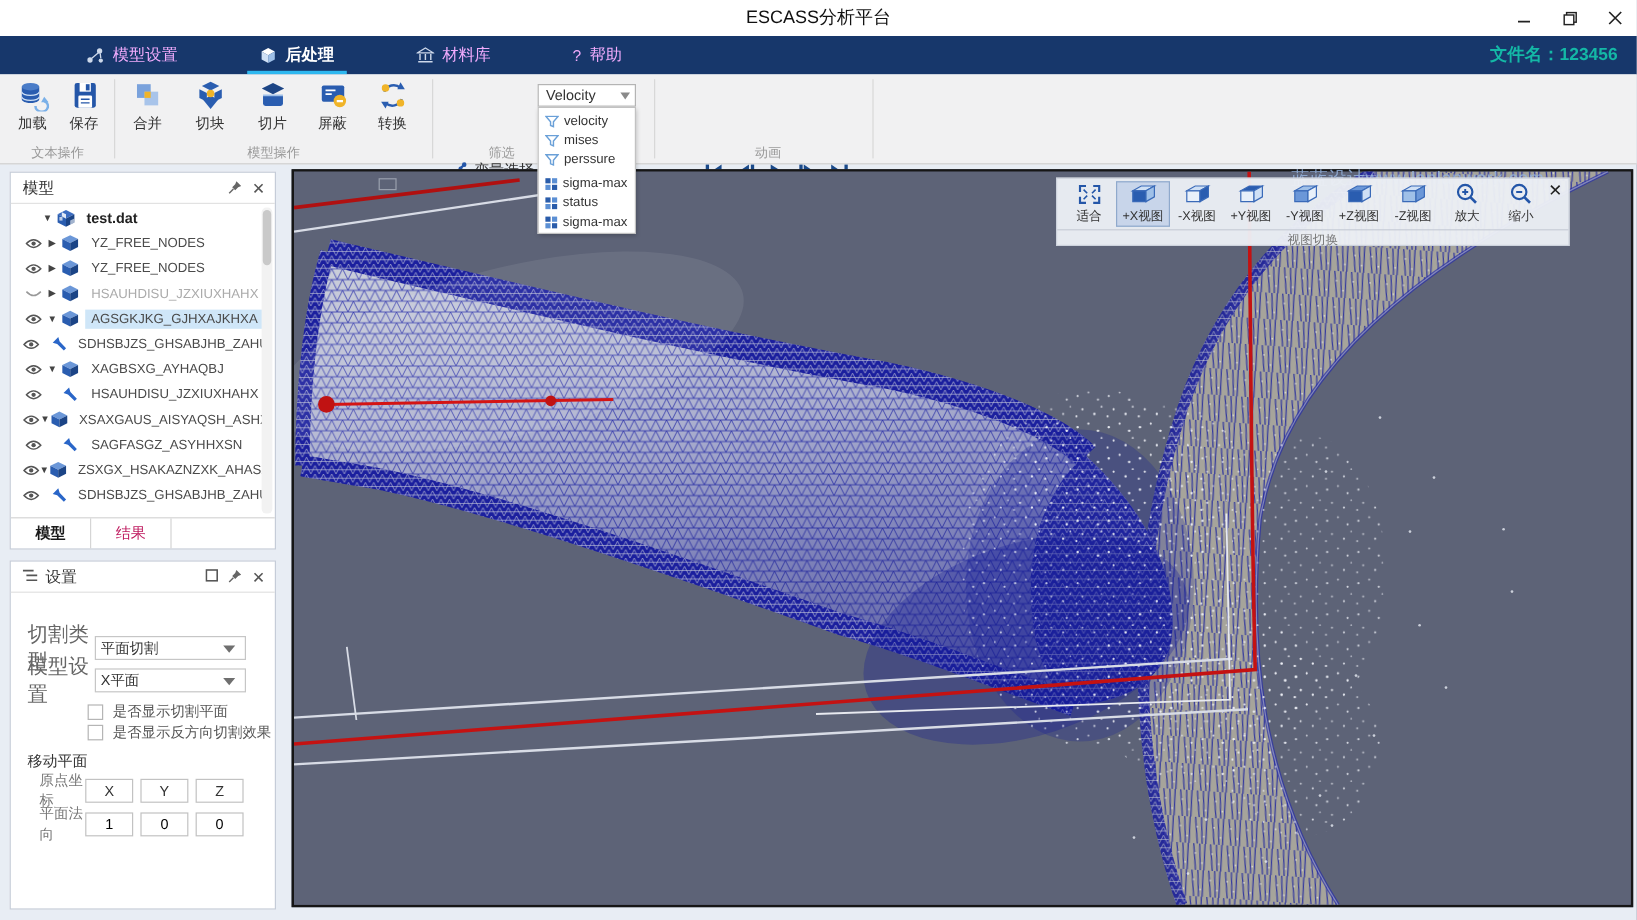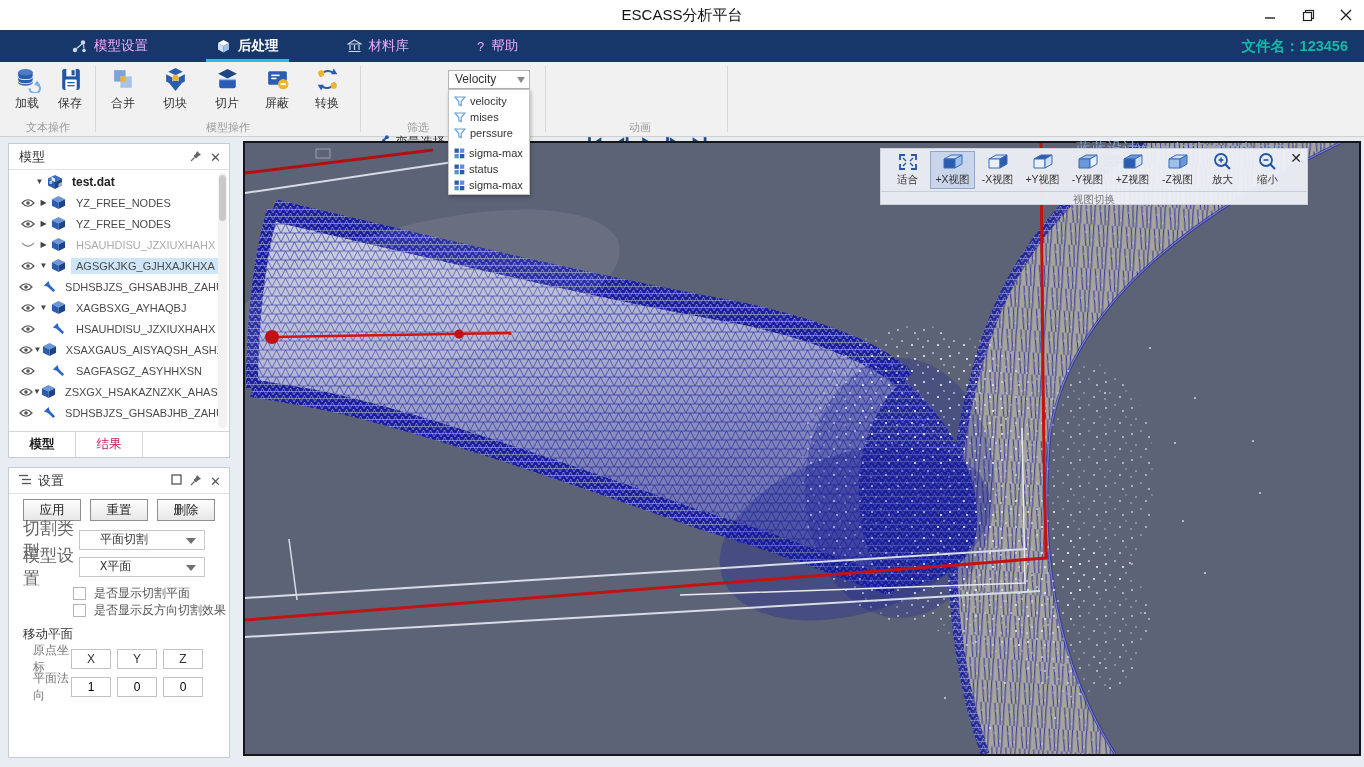--- a/index.html
+++ b/index.html
@@ -66,21 +66,21 @@
   .vthumb { position:absolute; left:1px; top:2px; width:7px; height:46px; background:#c9c9c9; border-radius:4px; }
   .ptabs { position:absolute; left:0; right:0; bottom:0; height:26px; border-top:1px solid #d5d5d5; display:flex; }
   .ptab { width:67px; display:flex; align-items:center; justify-content:center; font-size:12.5px; color:#be185d; border-right:1px solid #d5d5d5; cursor:default; }
   .ptab.active { color:#1a1a1a; font-weight:bold; }
 
   
   .sbtnrow { position:absolute; left:0; top:31px; width:100%; display:flex; justify-content:space-between; padding:0 14px; }
   .sbtn { width:58px; height:22px; border:1px solid #8f8f8f; background:linear-gradient(#fefefe,#e7e7e7); font-size:12.5px; color:#222; display:flex; align-items:center; justify-content:center; cursor:default; }
   .fieldrow { position:absolute; left:0; width:100%; height:20px; display:flex; align-items:center; }
   .fieldrow .flabel { width:70px; padding-left:14px; font-size:17px; color:#666; }
-  .fselect { position:relative; width:126px; height:20px; border:1px solid #c6c6c6; background:#fff; font-size:12px; color:#333; line-height:18px; padding-left:20px; cursor:default;font-family:Liberation Mono, monospace; }
+  .fselect { position:relative; width:126px; height:20px; border:1px solid #c6c6c6; background:#fff; font-size:12px; color:#333; line-height:18px; padding-left:4px; cursor:default; }
   .fselect .arr { position:absolute; right:8px; top:7px; width:0; height:0; border-left:5px solid transparent; border-right:5px solid transparent; border-top:6px solid #6f6f6f; }
   .cbrow { position:absolute; left:64px; display:flex; align-items:center; gap:8px; }
   .cbox { width:13px; height:13px; border:1px solid #b5b5b5; background:#fff; cursor:default; }
   .cblabel { font-size:12px; color:#555; }
   .sectionlabel { position:absolute; left:14px; font-size:12.5px; color:#333; }
   .coordrow { position:absolute; left:0; width:100%; display:flex; align-items:center; }
   .coordrow .flabel2 { width:62px; padding-left:24px; font-size:12px; color:#777; }
   .coordcell { width:40px; height:20px; border:1px solid #c2c2c2; background:#fff; margin-right:6px; display:flex; align-items:center; justify-content:center; font-size:12px; color:#333; }
   .coordcell input { width:36px; border:none; text-align:center; font-size:12px; font-family:"Liberation Sans",sans-serif; }
 
@@ -761,25 +761,20 @@
       <span><svg width="11" height="11">
             <rect x="1" y="1" width="9" height="9" fill="none" stroke="#555" stroke-width="1.3"></rect>
           </svg></span>
       <span><svg width="12" height="12" viewBox="0 0 12 12">
             <path d="M7,1 L11,5 L8.5,6 L6,8.5 L3.5,6 L6,3.5 Z" fill="#666"></path>
             <line x1="4.5" y1="7.5" x2="1" y2="11" stroke="#666" stroke-width="1.2"></line>
           </svg></span>
       <span style="font-size:13px;">✕</span>
     </div>
   </div>
-  <div class="sbtnrow">
-    <button class="sbtn">应用</button>
-    <button class="sbtn">重置</button>
-    <button class="sbtn">删除</button>
-  </div>
   <div class="fieldrow" style="top:62px;">
     <span class="flabel">切割类型</span>
     <div class="fselect">
       <span>平面切割</span>
       <span class="arr"></span>
     </div>
   </div>
   <div class="fieldrow" style="top:89px;">
     <span class="flabel">模型设置</span>
     <div class="fselect">

